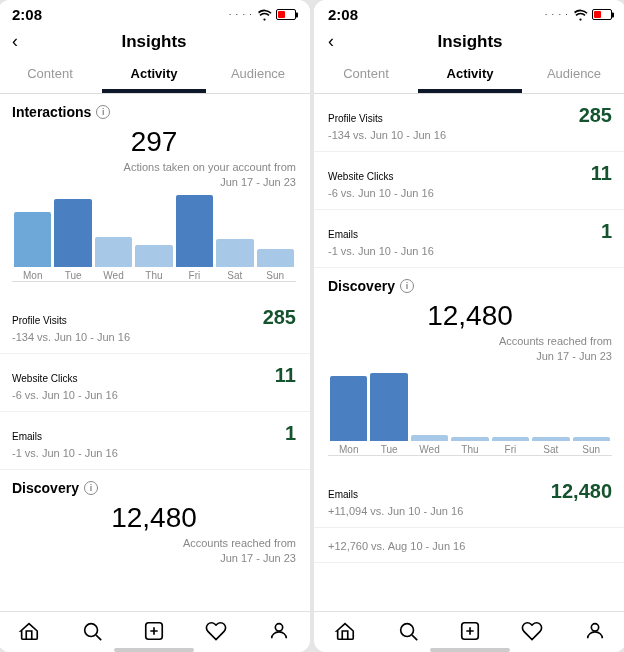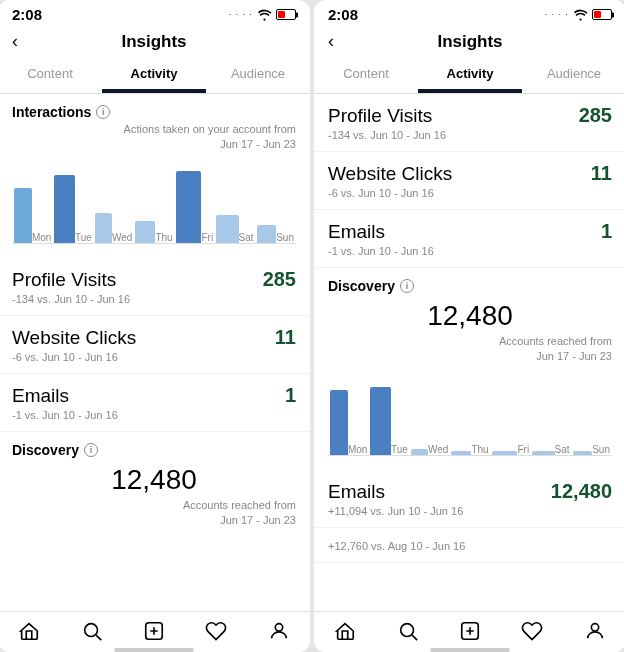--- a/index.html
+++ b/index.html
@@ -131,22 +131,22 @@
     }
     .bar-chart {
       display: flex;
       align-items: flex-end;
       gap: 3px;
       height: 80px;
       padding: 0 2px;
     }
     .bar-group {
       display: flex;
-      flex-direction: row;
-      align-items: flex-end;
+      flex-direction: column;
+      align-items: center;
       flex: 1;
     }
     .bar {
       width: 100%;
       background: #6ea8d8;
       border-radius: 2px 2px 0 0;
     }
     .bar.dark { background: #4a7fc1; }
     .bar.light { background: #a8c8e8; }
     .bar-label {
@@ -157,21 +157,21 @@
     .metric-row {
       padding: 10px 14px;
       border-bottom: 1px solid #f0f0f0;
     }
     .metric-top {
       display: flex;
       justify-content: space-between;
       align-items: baseline;
     }
     .metric-name {
-      font-size: 19px;
+      font-size: 10px;
       font-weight: 500;
       color: #000;
     }
     .metric-value {
       font-size: 20px;
       font-weight: 700;
       color: #14532d;
     }
     .metric-sub {
       font-size: 11px;
@@ -239,20 +239,21 @@
       <div class="tab">Audience</div>
     </div>
 
     <div class="content">
 
       <div class="section">
         <div class="section-title">
           <span>Interactions</span>
           <div class="info-icon">i</div>
         </div>
+        <div class="big-number">297</div>
         <div class="sub-text">Actions taken on your account from<br>Jun 17 - Jun 23</div>
 
         <div class="chart-container">
           <div class="bar-chart">
             <div class="bar-group">
               <div class="bar" style="height:55px;background:#6ea8d8;"></div>
               <span class="bar-label">Mon</span>
             </div>
             <div class="bar-group">
               <div class="bar dark" style="height:68px;"></div>

